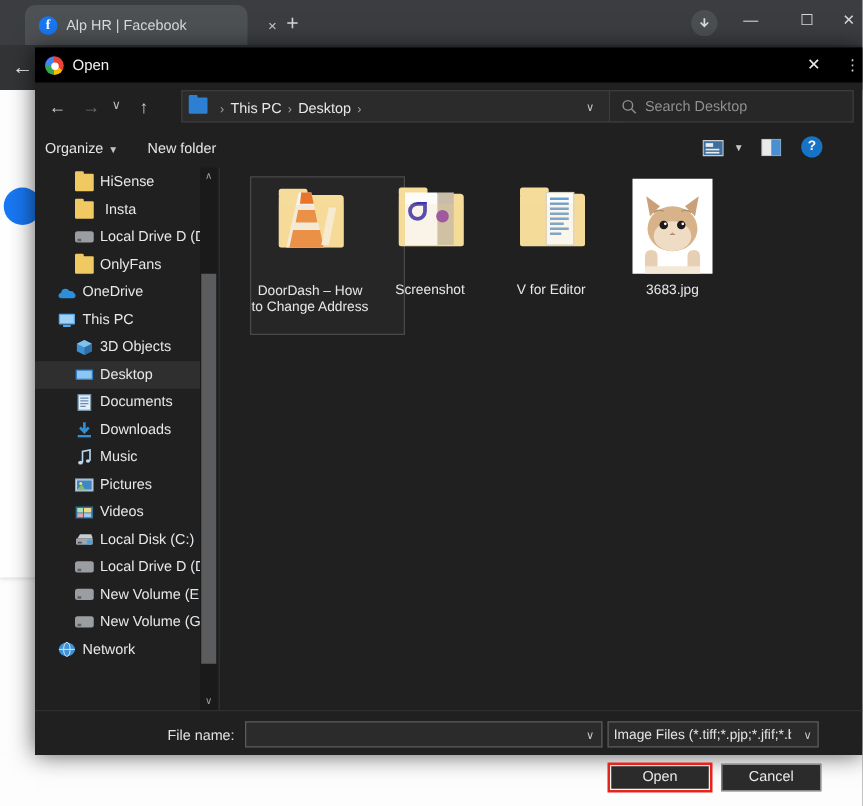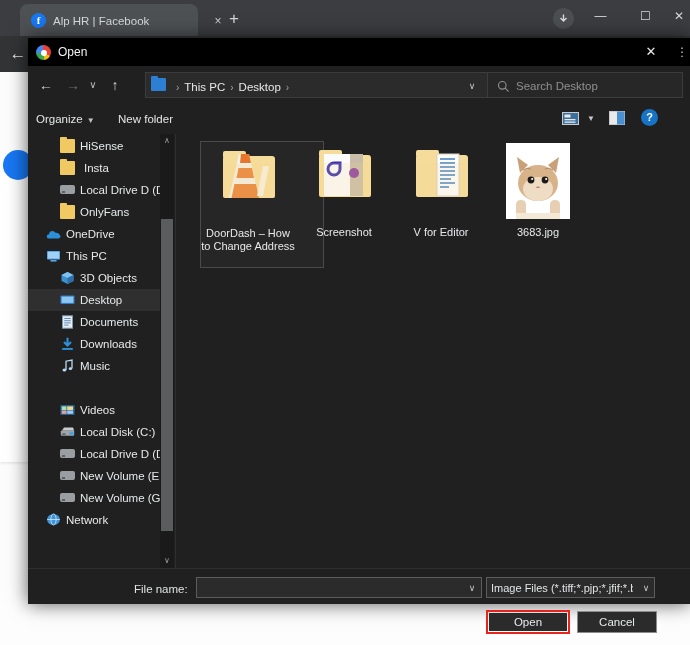--- a/index.html
+++ b/index.html
@@ -274,20 +274,29 @@
             </svg></div>
           <div class="tree-label" style="left: 52px;">Downloads</div>
         </div>
         <div class="tree-item" style="top: 221px;">
           <div class="tree-ico" style="left: 32px;"><svg width="15" height="14" viewBox="0 0 15 14">
               <path d="M6 11 V2.2 L12 1 V9.6" stroke="#b9d9f2" stroke-width="1.3" fill="none"></path>
               <ellipse cx="4.4" cy="11.1" rx="1.9" ry="1.5" fill="#b9d9f2"></ellipse>
               <ellipse cx="10.4" cy="9.7" rx="1.7" ry="1.4" fill="#b9d9f2"></ellipse>
             </svg></div>
           <div class="tree-label" style="left: 52px;">Music</div>
+        </div>
+        <div class="tree-item" style="top: 243px;">
+          <div class="tree-ico" style="left: 32px;"><svg width="15" height="14" viewBox="0 0 15 14">
+              <rect x="0.5" y="2.2" width="14" height="9.6" fill="#e4eaef" stroke="#8aa6bd"></rect>
+              <rect x="1.6" y="3.3" width="11.8" height="7.4" fill="#3f86c4"></rect>
+              <circle cx="4.6" cy="5.8" r="1.2" fill="#f2e08a"></circle>
+              <path d="M1.6 10.7 L5.5 6.6 L8.2 10.7 Z" fill="#7dbf6e"></path>
+            </svg></div>
+          <div class="tree-label" style="left: 52px;">Pictures</div>
         </div>
         <div class="tree-item" style="top: 265px;">
           <div class="tree-ico" style="left: 32px;"><svg width="15" height="14" viewBox="0 0 15 14">
               <rect x="0.5" y="2.2" width="14" height="9.6" fill="#2f6fa0"></rect>
               <rect x="1.8" y="3.4" width="4.6" height="3.6" fill="#a8e3b0"></rect>
               <rect x="7.2" y="3.4" width="5.8" height="3.6" fill="#f0d98a"></rect>
               <rect x="1.8" y="7.6" width="4.6" height="3.2" fill="#e8a0a0"></rect>
               <rect x="7.2" y="7.6" width="5.8" height="3.2" fill="#9fc9ef"></rect>
             </svg></div>
           <div class="tree-label" style="left: 52px;">Videos</div>

